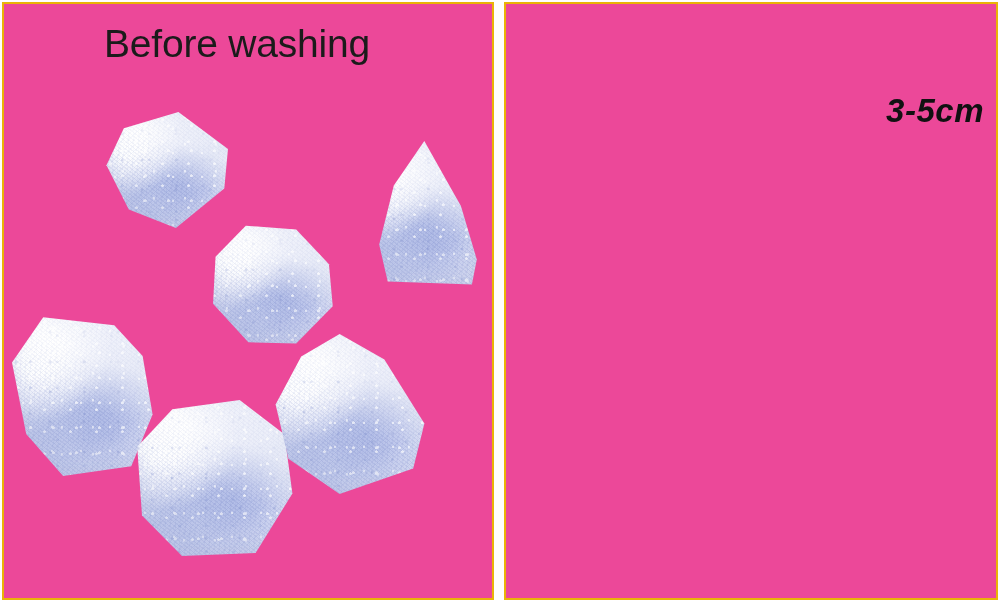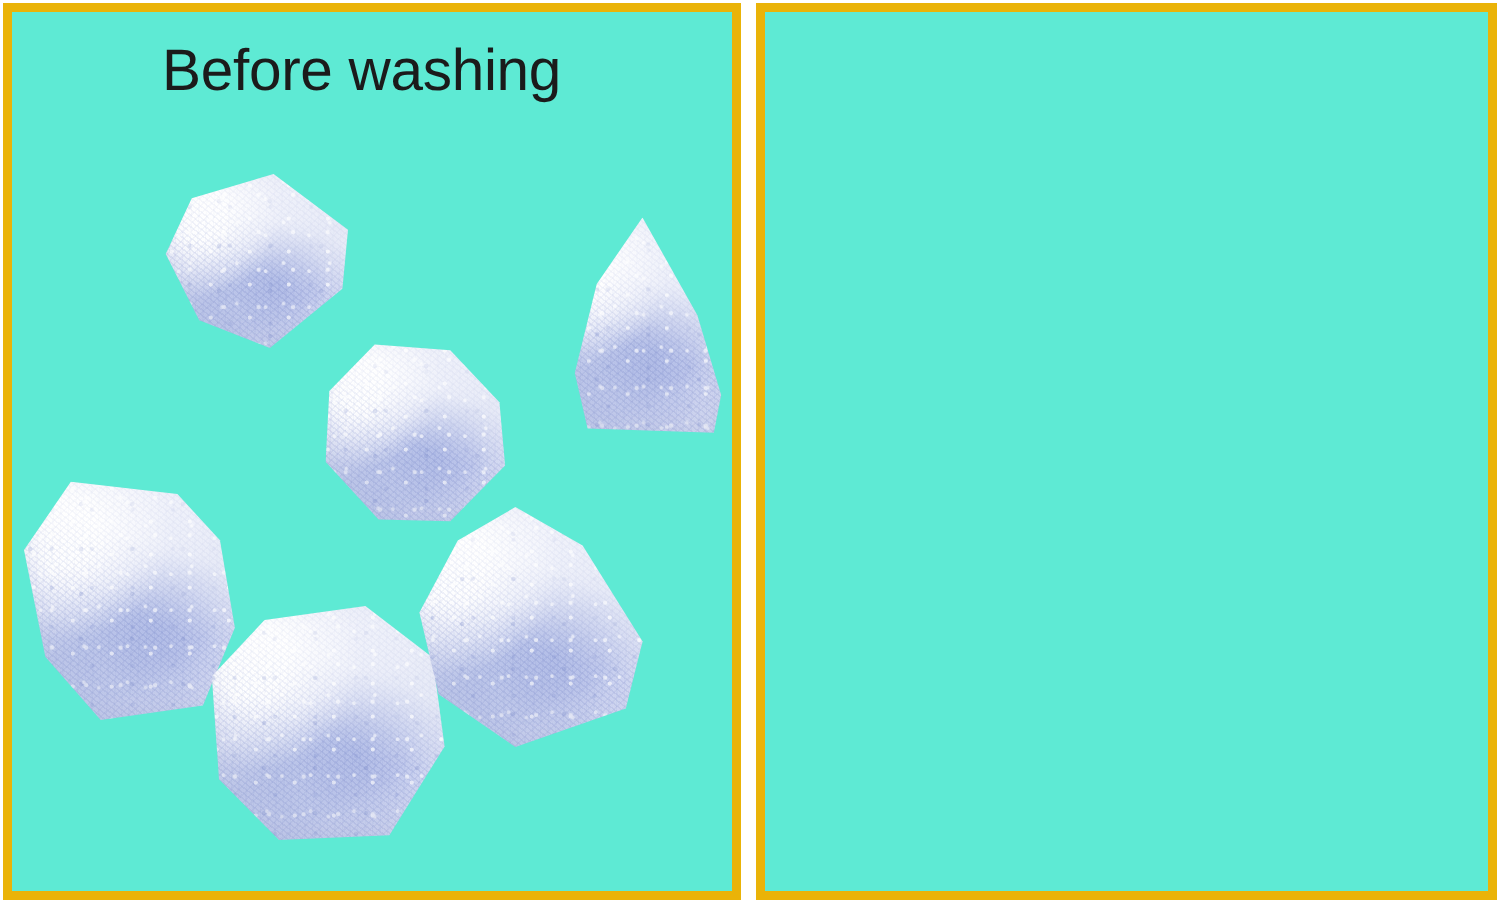--- a/index.html
+++ b/index.html
@@ -1,21 +1,21 @@
 <!DOCTYPE html>
 <html><head>
 <meta charset="utf-8">
 <style>
   html,body{margin:0;padding:0;background:#ffffff;}
   body{width:1000px;height:604px;font-family:"Liberation Sans",sans-serif;overflow:hidden;}
 
   .stage{position:relative;width:1000px;height:604px;background:#ffffff;}
 
-  .panel{position:absolute;top:2px;height:598px;background:#5eead4;
-         border:6px solid #eab308;box-sizing:border-box;overflow:hidden;}
+  .panel{position:absolute;top:2px;height:598px;background:#ec4899;
+         border:2px solid #eab308;box-sizing:border-box;overflow:hidden;}
   .panel-left{left:2px;width:492px;}
   .panel-right{left:504px;width:494px;}
 
   .panel-title{position:absolute;font-size:39px;line-height:1;color:#1b1b1b;
                letter-spacing:-0.2px;white-space:nowrap;font-weight:400;}
   .title-left{left:100px;top:20px;}
   .title-right{left:46px;top:22px;}
 
   .size-label{position:absolute;right:12px;top:88px;font-size:33px;font-weight:700;
               font-style:italic;color:#111;letter-spacing:0.5px;white-space:nowrap;}
@@ -120,16 +120,17 @@
       <div class="grain"></div>
       <div class="spec"></div>
       <div class="shade"></div>
     </div>
 
   </div>
 
   <div class="panel panel-right">
 
 
+    <div class="size-label">3-5cm</div>
 
   </div>
 
 </div>
 
 </body></html>

